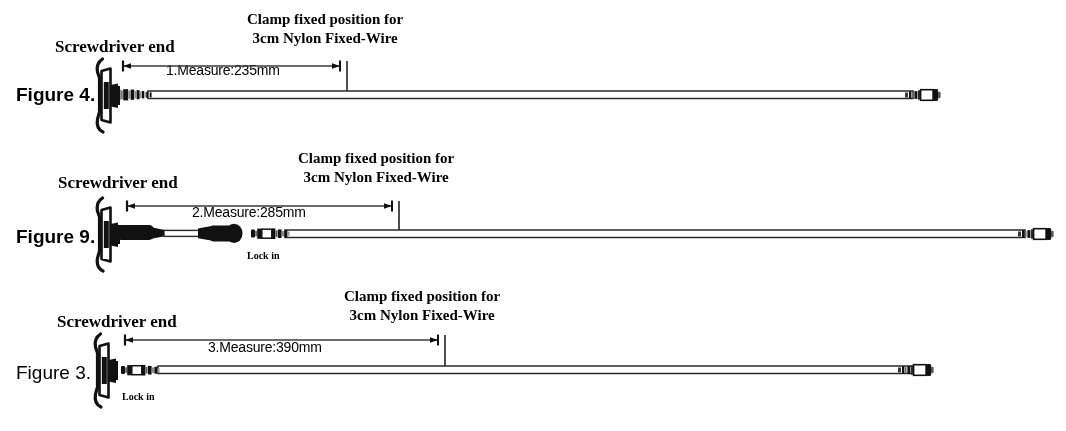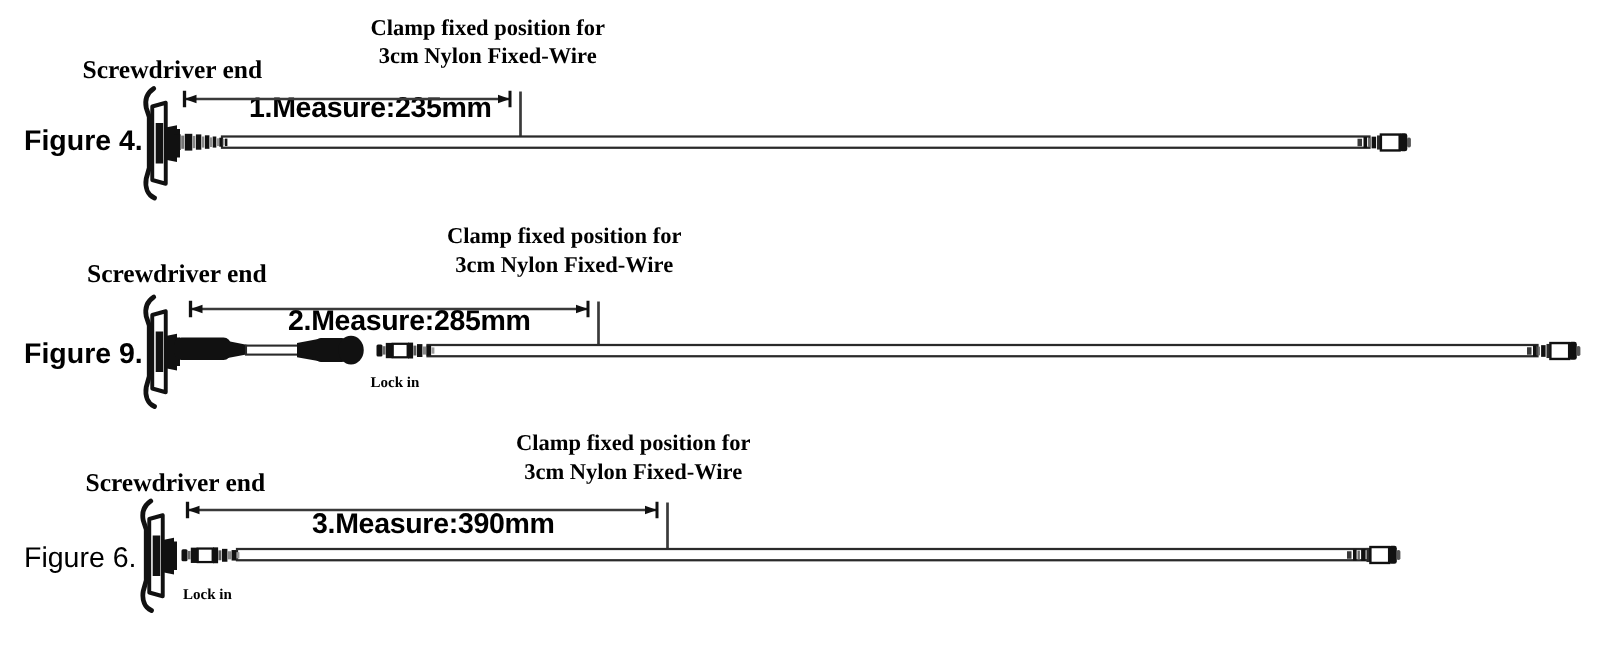--- a/index.html
+++ b/index.html
@@ -51,22 +51,22 @@
     font-weight: bold;
     font-size: 19px;
   }
   .fig-label-reg {
     font-family: "Liberation Sans", sans-serif;
     font-weight: normal;
     font-size: 19px;
   }
   .measure-txt {
     font-family: "Liberation Sans", sans-serif;
-    font-weight: bold;
-    font-size: 19px;
+    font-weight: normal;
+    font-size: 14px;
     letter-spacing: -0.2px;
   }
   .lockin-txt {
     font-family: "Liberation Serif", serif;
     font-weight: bold;
     font-size: 10px;
   }
   svg { display: block; overflow: visible; }
   .svg-layer {
     position: absolute;
@@ -113,21 +113,21 @@
 
   <div class="fig-block" style="top:287px;height:144px;">
 
     <div class="txt clamp-label" style="left:344px;top:0px;">
       <span>Clamp fixed position for</span><br>
       <span>3cm Nylon Fixed-Wire</span>
     </div>
 
     <div class="txt serif-bold" style="left:57px;top:26px;">Screwdriver end</div>
 
-    <div class="txt fig-label-reg" style="left:16px;top:76px;">Figure 6.</div>
+    <div class="txt fig-label-reg" style="left:16px;top:76px;">Figure 3.</div>
 
     <div class="txt measure-txt" style="left:208px;top:53px;">3.Measure:390mm</div>
 
     <div class="txt lockin-txt" style="left:122px;top:105px;">Lock in</div>
   </div>
 
   <svg class="svg-layer" viewBox="0 0 1066 431" width="1066" height="431">
     <defs>
 
       <g id="screwdriver-handle">

